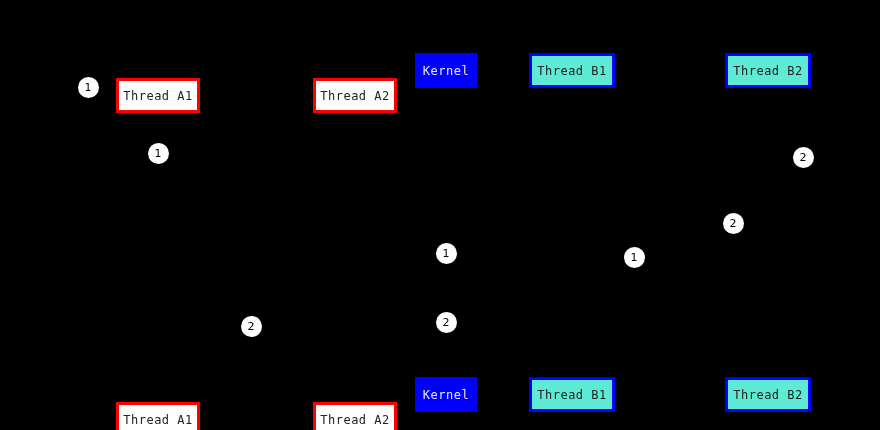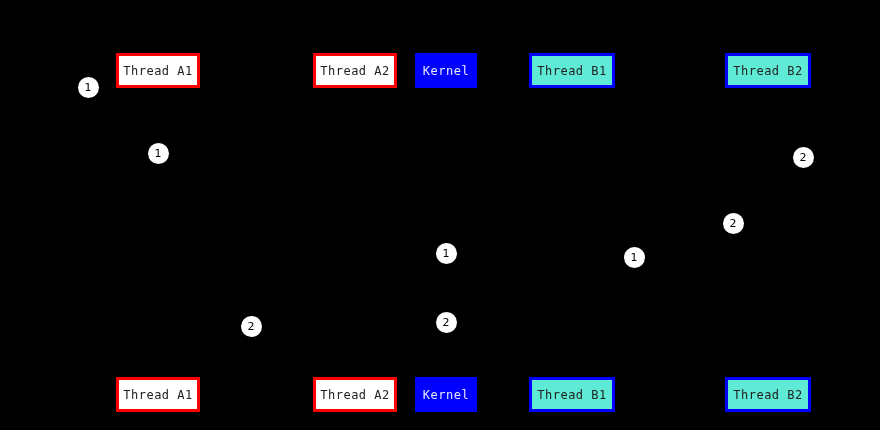--- a/index.html
+++ b/index.html
@@ -49,20 +49,21 @@
   .participant-box .participant-label {
     font-family: "DejaVu Sans Mono", "Liberation Mono", monospace;
     font-size: 12px;
     color: #222222;
     line-height: 1;
     white-space: pre;
   }
   .participant-box.theme-red {
     border-color: #ff0000;
     background: #ffffff;
+    margin-top: 25px;
   }
   .participant-box.theme-blue {
     border-color: #0000ff;
     background: #5eead4;
     margin-left: 34px;
   }
   .participant-box.theme-blue-solid {
     border: none;
     background: #0000ff;
     text-align: center;

